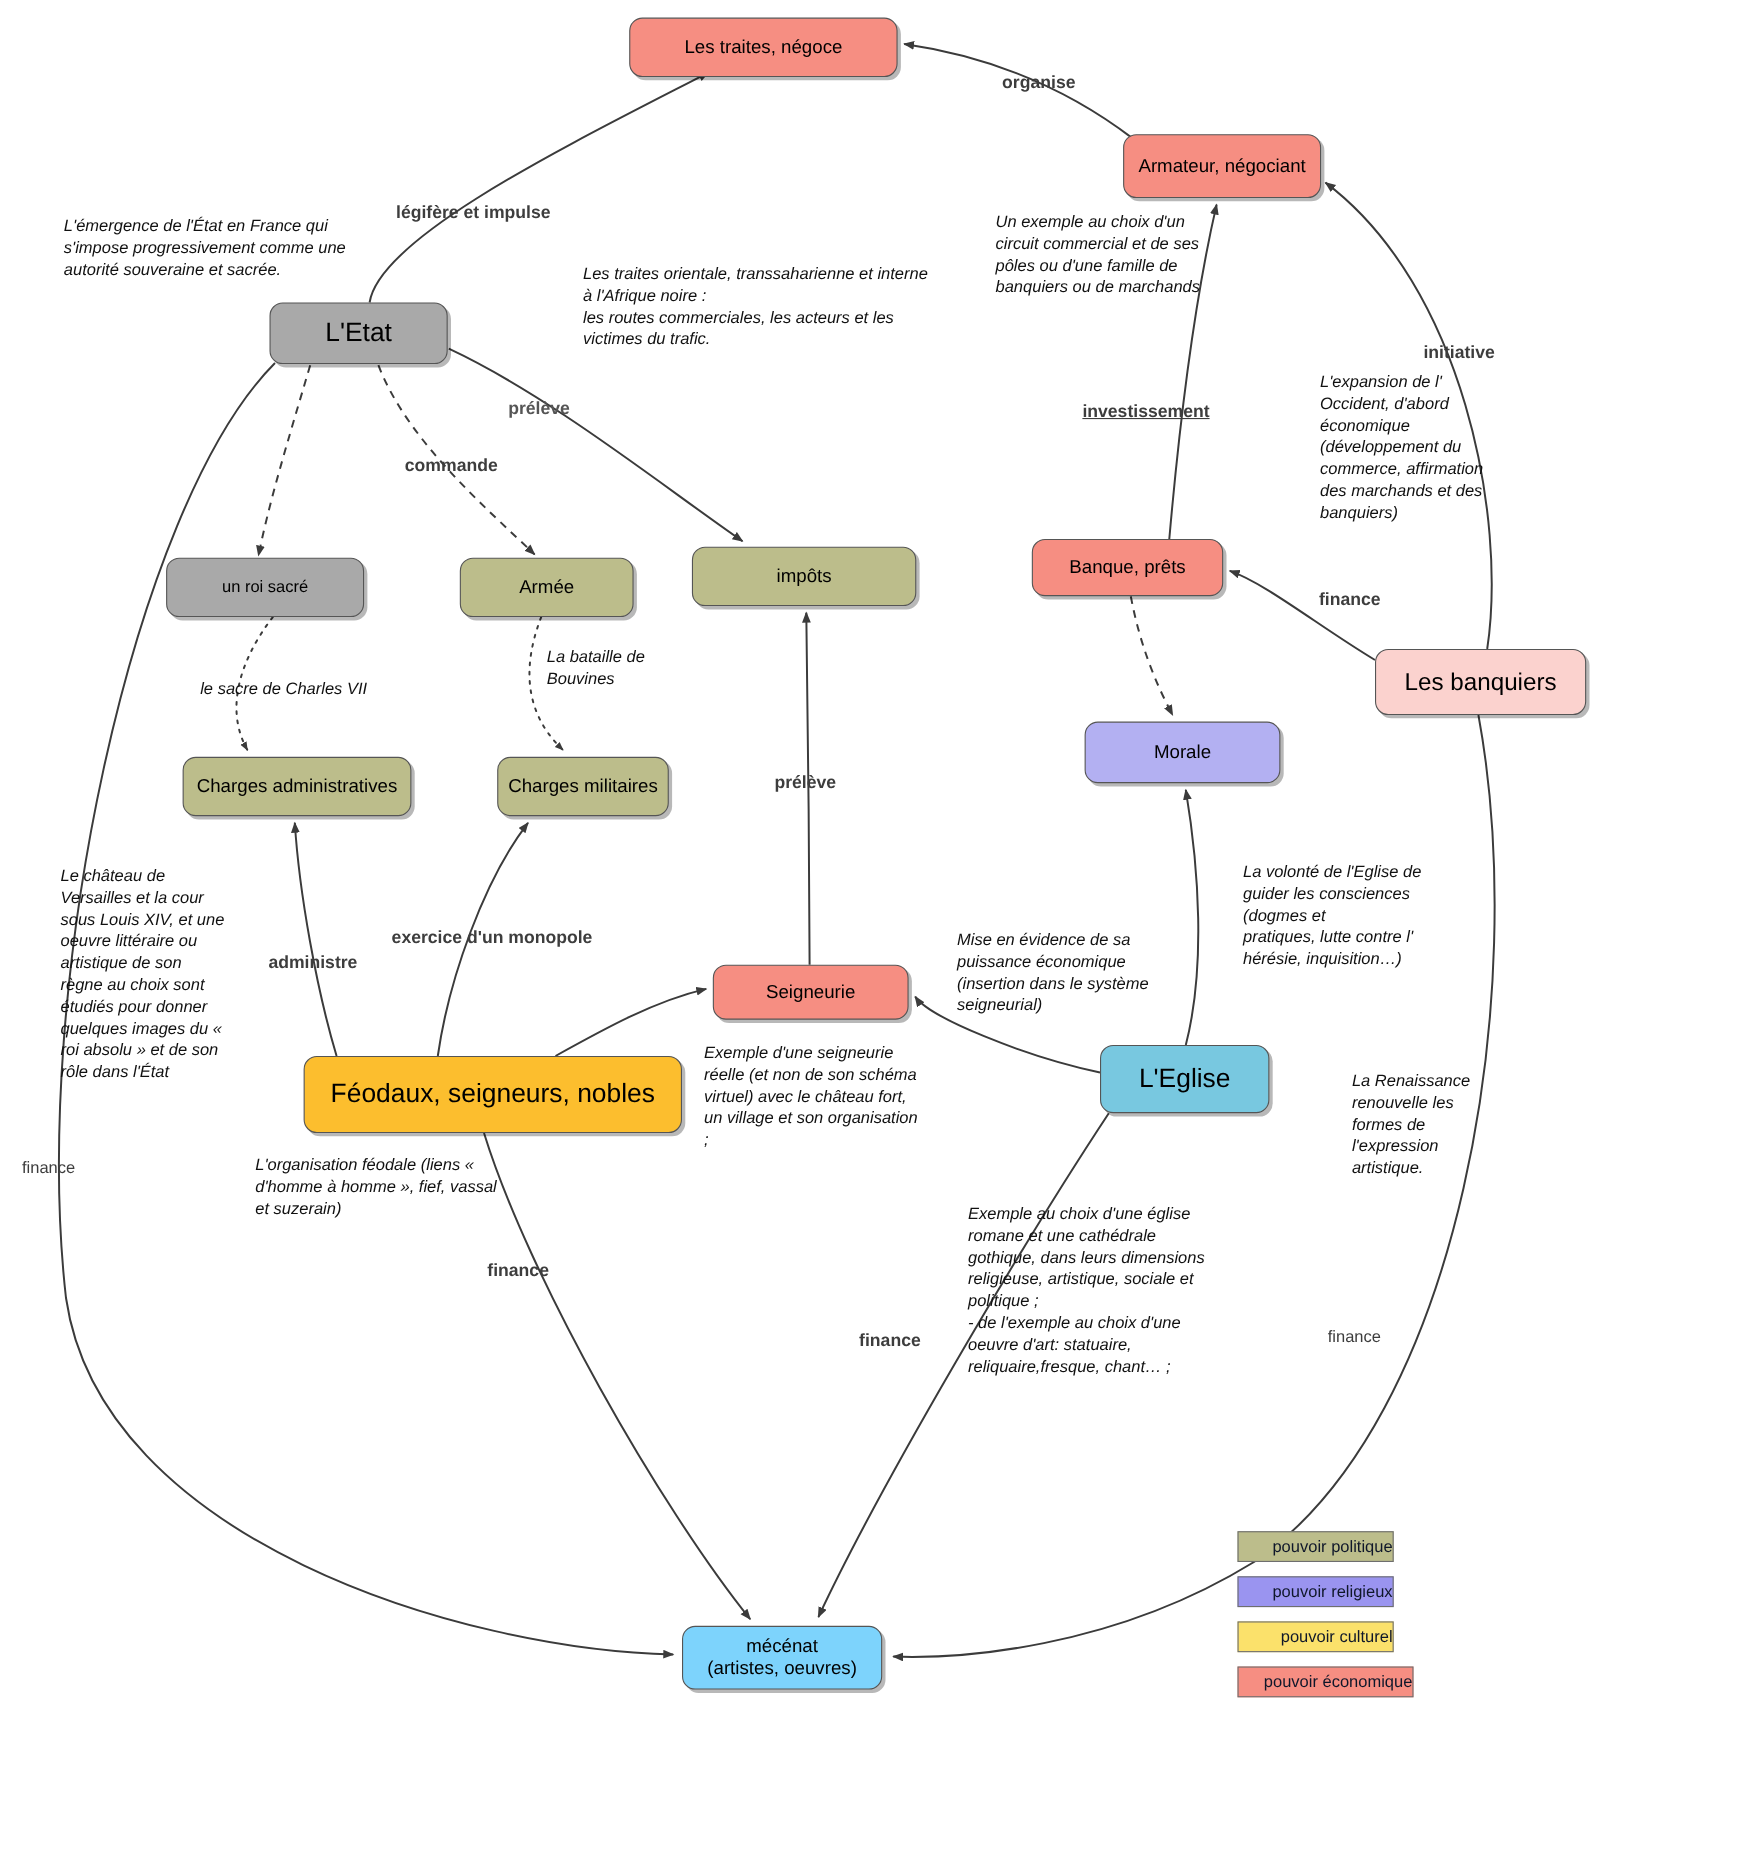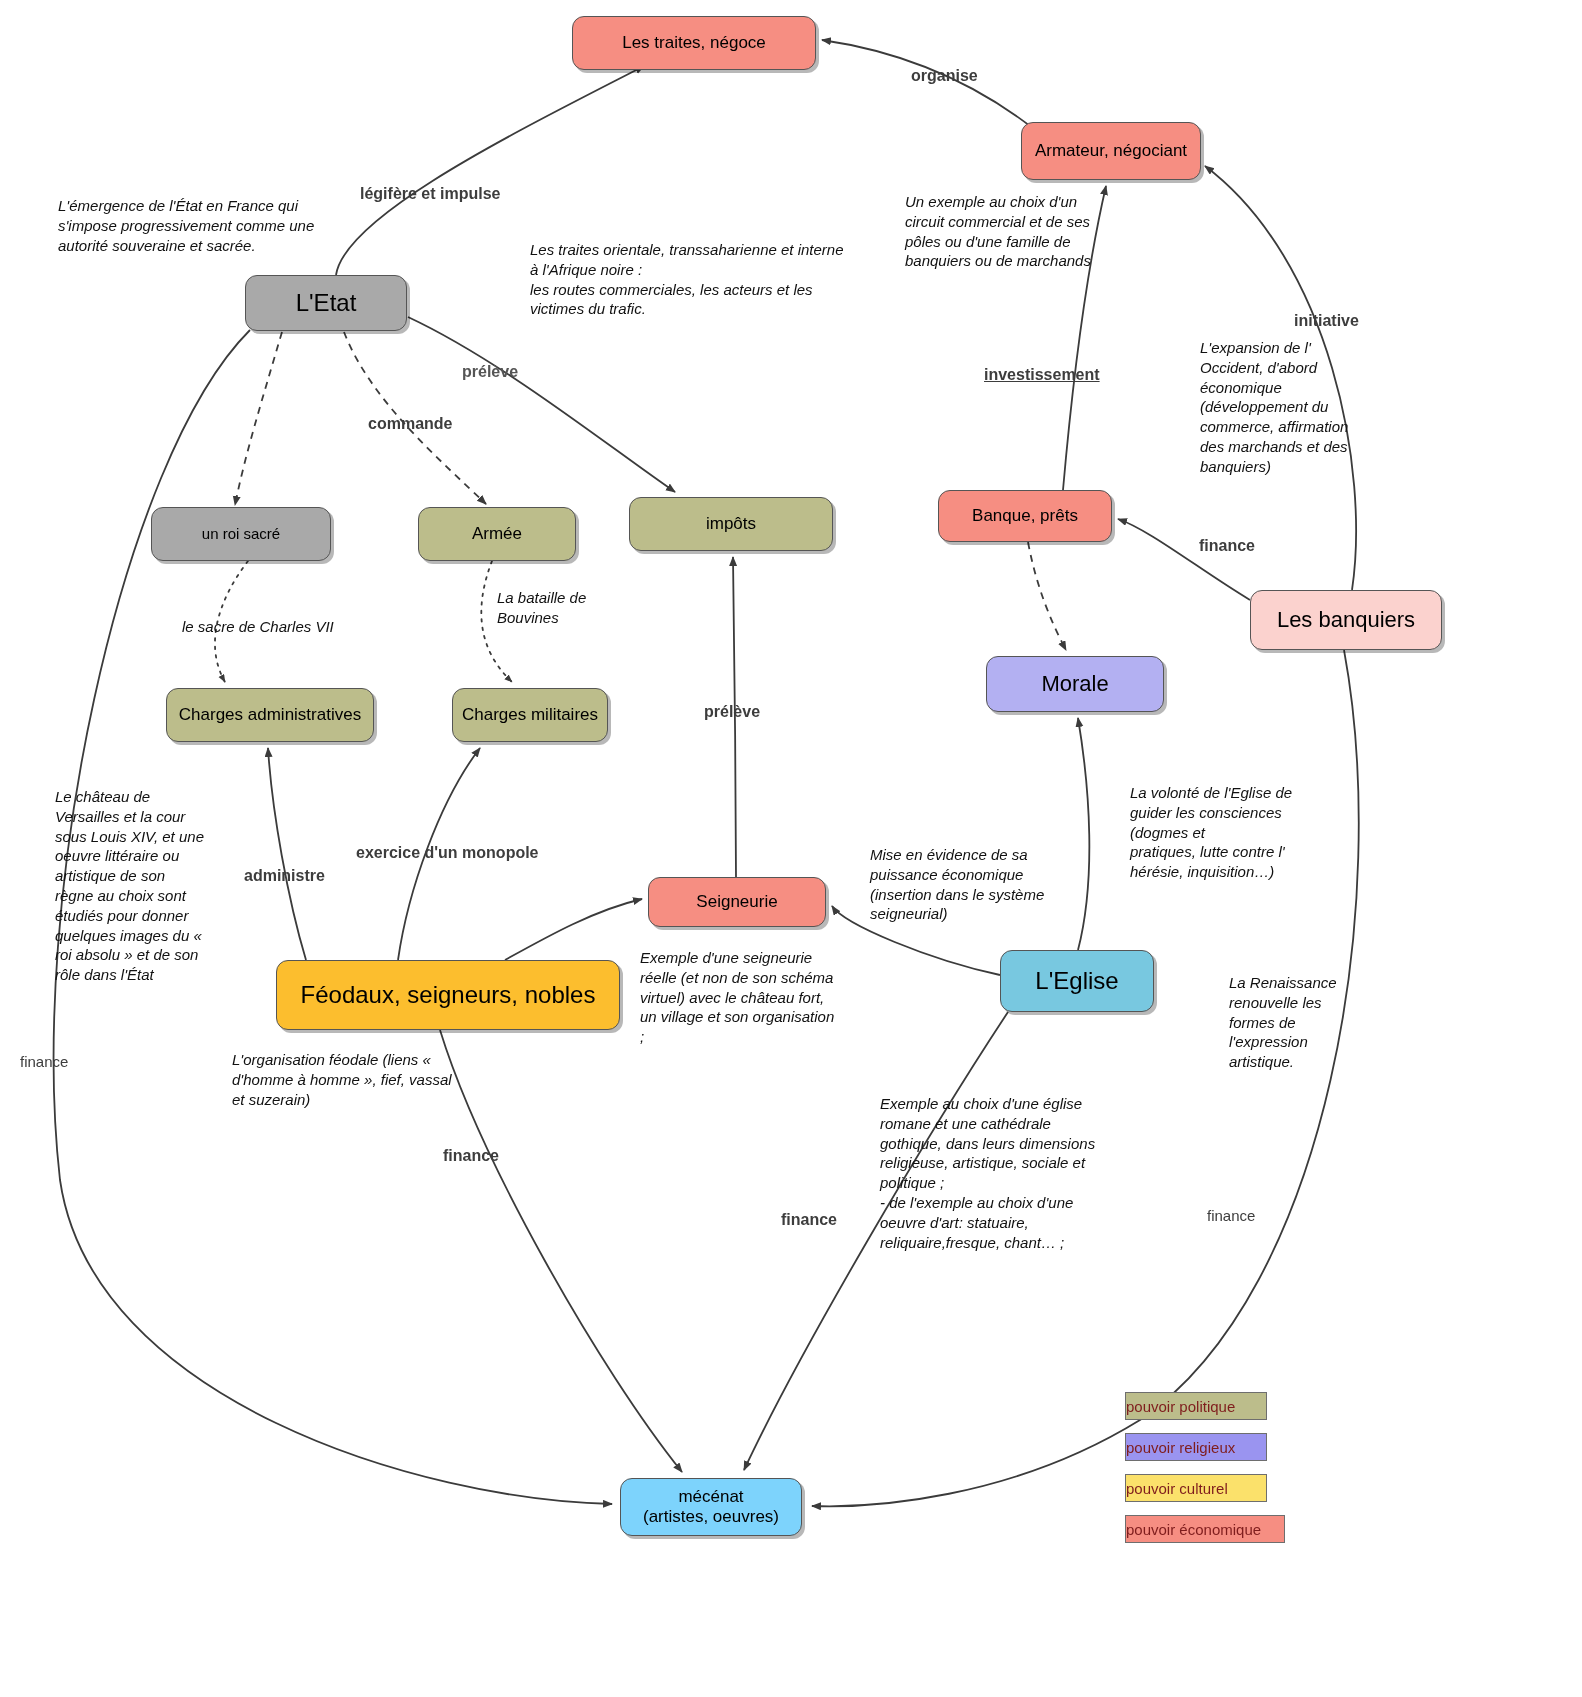--- a/index.html
+++ b/index.html
@@ -21,21 +21,21 @@
   .n-yellow{background:#7dd3fc;}
   .n-orange{background:#fcbe2e;}
   .n-blue{background:#78c8e0;}
 
   .lbl{position:absolute;font-weight:bold;font-size:16px;color:#3d3d3d;white-space:nowrap;}
   .note{position:absolute;font-style:italic;font-size:15px;color:#111111;line-height:1.32;
         white-space:pre-line;}
 
   .legend{position:absolute;}
   .legend-item{position:absolute;box-sizing:border-box;border:1px solid #6e6e6e;
-               display:flex;align-items:center;justify-content:flex-start;font-size:15px;color:#7f1d1d;}
+               display:flex;align-items:center;justify-content:flex-end;font-size:15px;color:#0f172a;}
 </style>
 </head>
 <body>
 
 <div id="stage">
 
   <svg id="wires" viewBox="0 0 1582 1697">
     <defs>
       <marker id="ah" markerWidth="11" markerHeight="11" refX="9" refY="4" orient="auto" markerUnits="userSpaceOnUse">
         <path d="M0,0 L10,4 L0,8 z" fill="#3b3b3b"></path>
@@ -113,21 +113,21 @@
     </div>
   <div class="node n-pink shadow" style="left:1250px;top:590px;width:192px;height:60px;font-size:22px;">
       <span>Les banquiers</span>
     </div>
   <div class="node n-olive shadow" style="left:166px;top:688px;width:208px;height:54px;font-size:17px;">
       <span>Charges administratives</span>
     </div>
   <div class="node n-olive shadow" style="left:452px;top:688px;width:156px;height:54px;font-size:17px;">
       <span>Charges militaires</span>
     </div>
-  <div class="node n-purple shadow" style="left:986px;top:656px;width:178px;height:56px;font-size:22px;">
+  <div class="node n-purple shadow" style="left:986px;top:656px;width:178px;height:56px;font-size:17px;">
       <span>Morale</span>
     </div>
   <div class="node n-red shadow" style="left:648px;top:877px;width:178px;height:50px;font-size:17px;">
       <span>Seigneurie</span>
     </div>
   <div class="node n-orange shadow" style="left:276px;top:960px;width:344px;height:70px;font-size:24px;">
       <span>Féodaux, seigneurs, nobles</span>
     </div>
   <div class="node n-blue shadow" style="left:1000px;top:950px;width:154px;height:62px;font-size:24px;">
       <span>L'Eglise</span>

